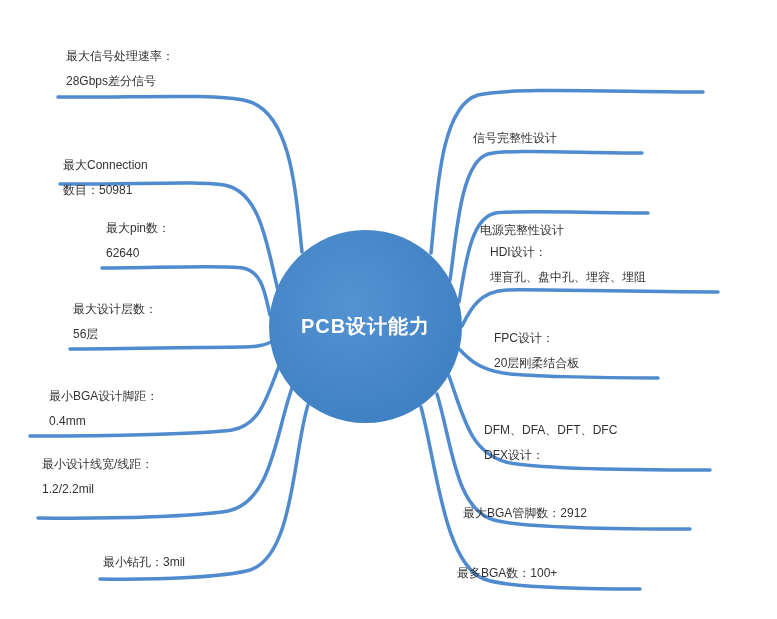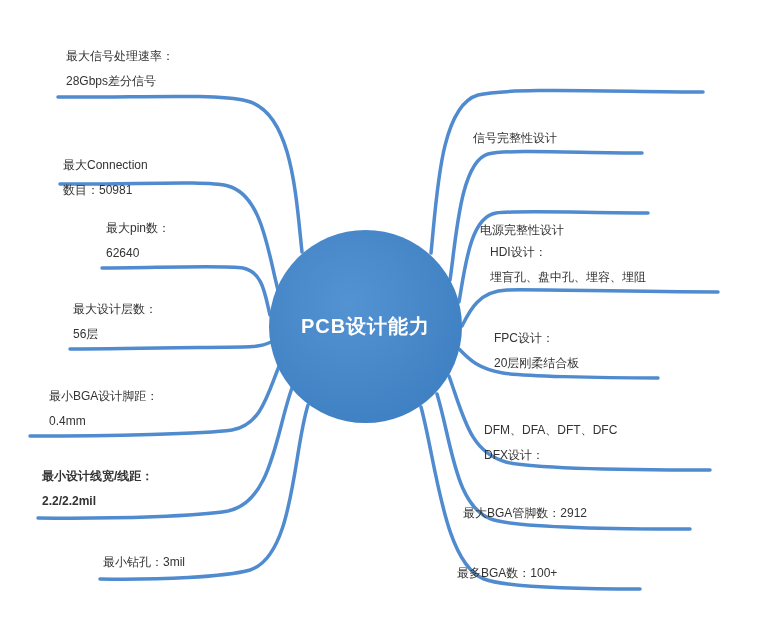--- a/index.html
+++ b/index.html
@@ -88,23 +88,23 @@
     <div>62640</div>
   </div>
   <div class="label" style="left:73px; top:297px;">
     <div>最大设计层数：</div>
     <div>56层</div>
   </div>
   <div class="label" style="left:33px; top:384px;margin-left:16px;">
     <div>最小BGA设计脚距：</div>
     <div>0.4mm</div>
   </div>
-  <div class="label" style="left:42px; top:464px;font-weight:bold;">
+  <div class="label" style="left:42px; top:452px;">
     <div>最小设计线宽/线距：</div>
-    <div>2.2/2.2mil</div>
+    <div>1.2/2.2mil</div>
   </div>
   <div class="label" style="left:103px; top:550px;">
     <div>最小钻孔：3mil</div>
   </div>
 
   <div class="label" style="left:473px; top:126px;">
     <div>信号完整性设计</div>
   </div>
   <div class="label" style="left:480px; top:186px;margin-top:32px;">
     <div>电源完整性设计</div>

